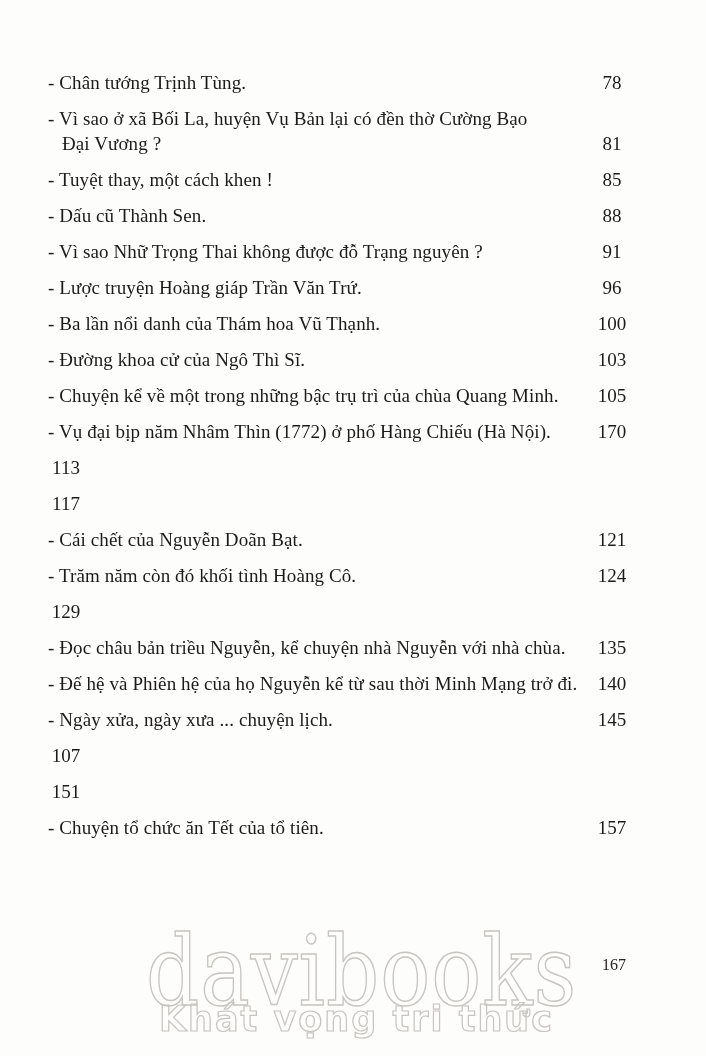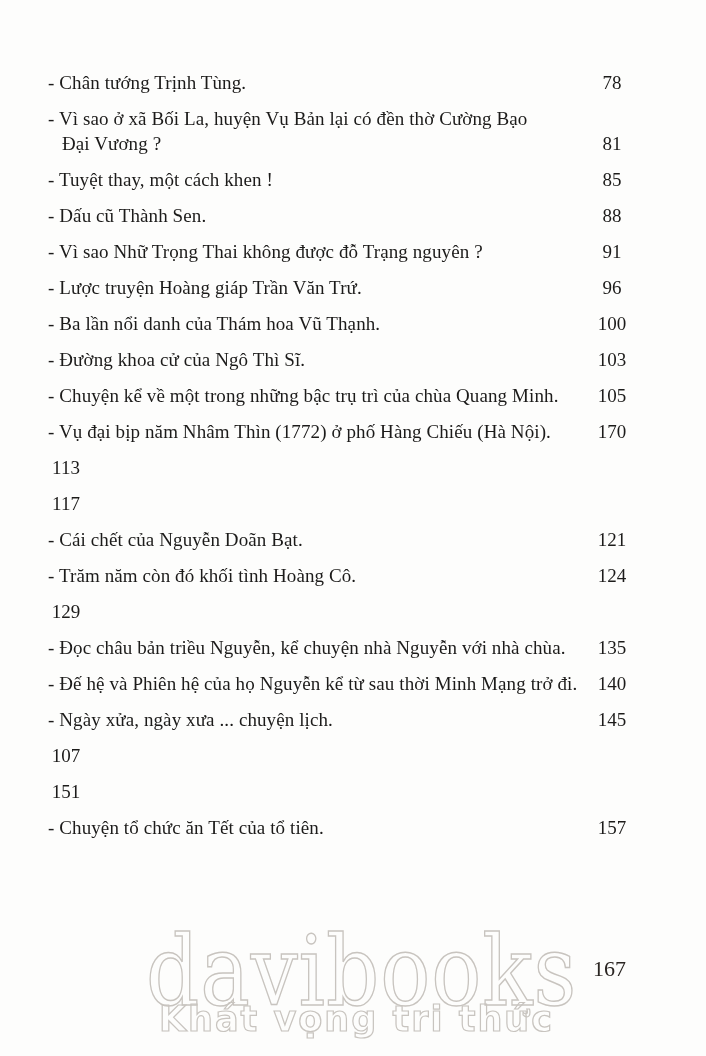--- a/index.html
+++ b/index.html
@@ -63,21 +63,21 @@
     line-height: 38px;
     color: transparent;
     -webkit-text-stroke: 1.2px #c8c4bf;
     letter-spacing: 2px;
     user-select: none;
   }
   .folio {
     position: absolute;
     right: 80px;
     top: 956px;
-    font-size: 22px;
+    font-size: 16px;
     color: #2a2522;
   }
 </style>
 </head>
 <body>
 
 <div class="page">
 
   <div class="toc-row">
     <span class="toc-title">- Chân tướng Trịnh Tùng.</span>

